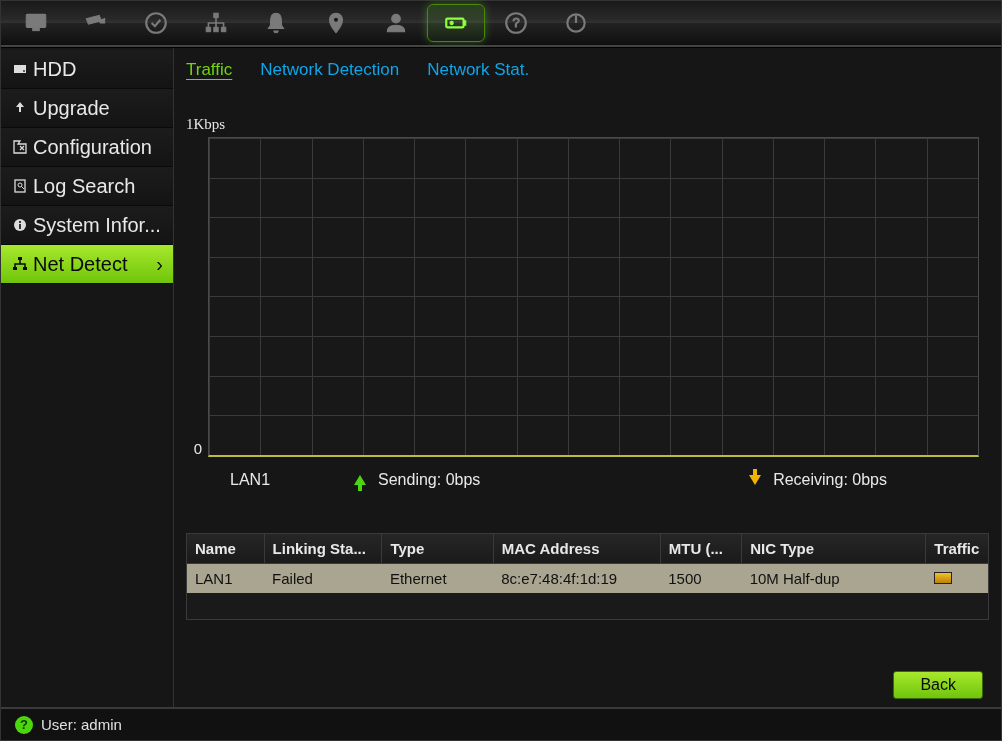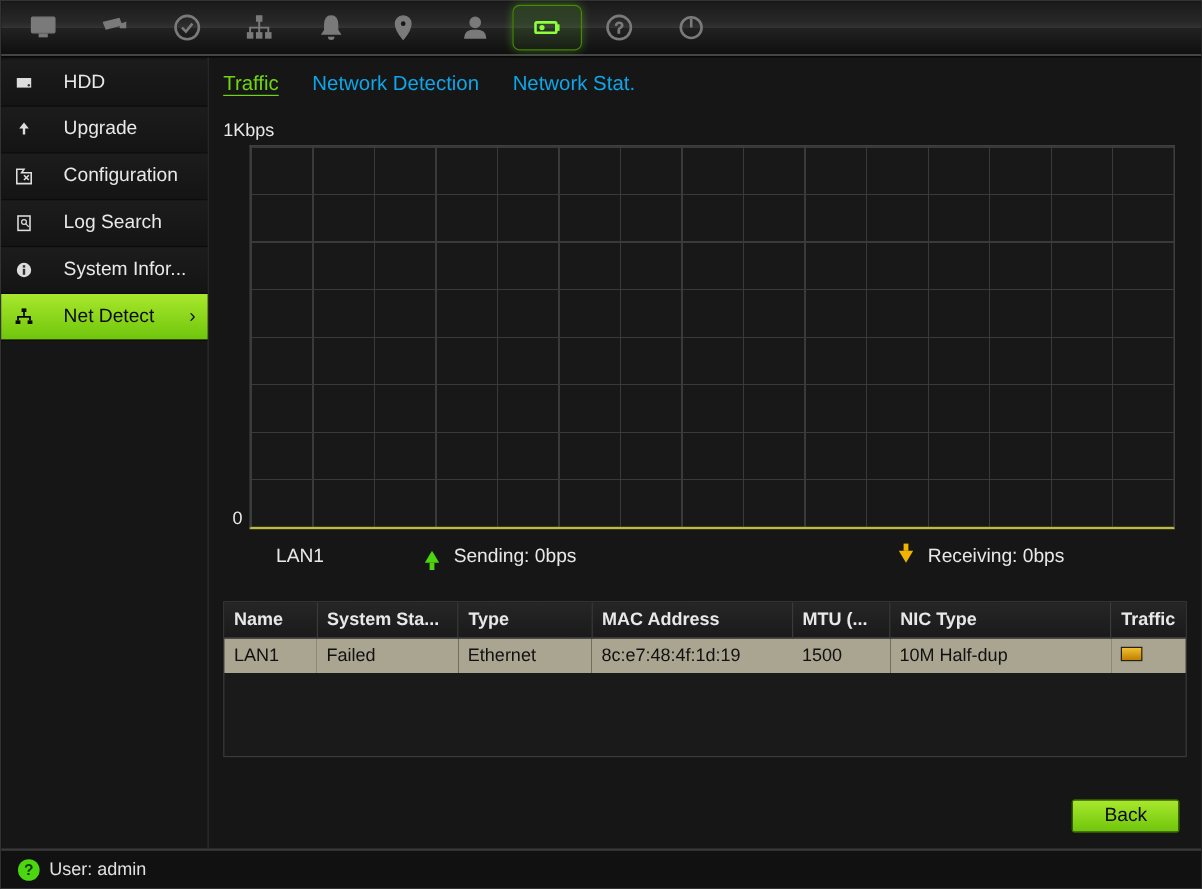--- a/index.html
+++ b/index.html
@@ -59,26 +59,26 @@
     width: 173px;
     background: #161616;
     border-right: 1px solid #333;
     display: flex;
     flex-direction: column;
     padding-top: 2px;
   }
   .sidebar-item {
     display: flex;
     align-items: center;
-    gap: 24px;
+    gap: 4px;
     padding: 0 10px;
     height: 39px;
     color: #e8e8e8;
     cursor: pointer;
-    font-size: 16px;
+    font-size: 20px;
     background: linear-gradient(#1c1c1c,#141414);
     border-bottom: 1px solid #0a0a0a;
   }
   .sidebar-item .icon {
     width: 18px; height: 18px; display: inline-flex;
     align-items: center; justify-content: center;
   }
   .sidebar-item.active {
     background: linear-gradient(#a8e82c, #6fc50c);
     color: #0a0a0a;
@@ -88,20 +88,21 @@
   .sidebar-item.active .icon { color: #0a0a0a; }
   .sidebar-item .chevron { margin-left: auto; }
   
   .content {
     flex: 1;
     display: flex;
     flex-direction: column;
     padding: 0;
     background: #161616;
     min-width: 0;
+    gap: 16px;
   }
   .tabs {
     display: flex;
     gap: 28px;
     padding: 12px 12px 8px 12px;
   }
   .tab {
     font-size: 17px;
     color: #0ea5e9;
     cursor: pointer;
@@ -109,21 +110,21 @@
   .tab.active {
     color: #70d410;
     text-decoration: underline;
     text-underline-offset: 4px;
   }
   
   .chart-wrap {
     padding: 12px 22px 10px 6px;
   }
   .chart-top-label {
-    font-size: 15px; color: #e8e8e8; margin: 0 0 4px 6px;
+    font-size: 15px; color: #e8e8e8; margin: 0 0 4px 6px; font-family: Liberation Serif, serif;
   }
   .chart-grid-row {
     display: flex; align-items: stretch;
   }
   .y-axis {
     width: 28px; display:flex; flex-direction:column; justify-content:flex-end;
     align-items:flex-end; padding-right: 6px; color:#e8e8e8; font-size:15px;
   }
   .chart-grid {
     flex: 1;
@@ -373,21 +374,21 @@
               <col style="width:110px">
               <col style="width:104px">
             <col style="width:156px">
               <col style="width:76px">
               <col style="width:172px">
               <col style="width:58px">
           </colgroup>
           <thead>
             <tr>
               <th>Name</th>
-              <th>System Sta...</th>
+              <th>Linking Sta...</th>
               <th>Type</th>
               <th>MAC Address</th>
               <th>MTU (...</th>
               <th>NIC Type</th>
               <th>Traffic</th>
             </tr>
           </thead>
           <tbody>
             <tr class="selected">
               <td>LAN1</td>

